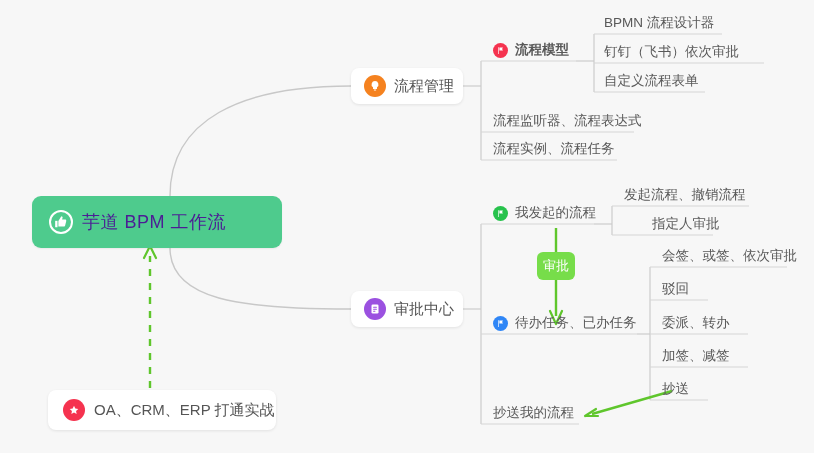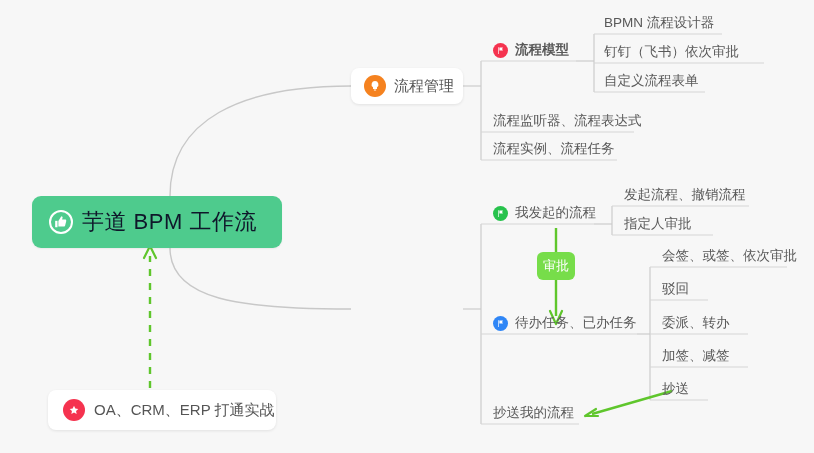--- a/index.html
+++ b/index.html
@@ -40,22 +40,22 @@
     height: 52px;
     background: #4ecb8d;
     border-radius: 9px;
     box-sizing: border-box;
     display: flex;
     align-items: center;
     padding-left: 17px;
     box-shadow: 0 1px 2px rgba(0,0,0,0.06);
   }
   .root-label {
-    color: #0f172a;
-    font-size: 22px;
+    color: #4c1d95;
+    font-size: 18px;
     letter-spacing: 0.5px;
     margin-left: 9px;
     white-space: nowrap;
   }
 
   
   .cicon {
     width: 22px;
     height: 22px;
     border-radius: 50%;
@@ -236,20 +236,31 @@
   <div class="card" id="branch-process">
     <span class="cicon" style="background:#f5821f;">
       <svg width="12" height="12" viewBox="0 0 24 24" fill="#ffffff">
         <path d="M12 2a7 7 0 0 0-4 12.7V17a1 1 0 0 0 1 1h6a1 1 0 0 0 1-1v-2.3A7 7 0 0 0 12 2z"></path>
         <rect x="9.5" y="19" width="5" height="1.8" rx="0.9"></rect>
       </svg>
     </span>
     <span class="card-label">流程管理</span>
   </div>
 
+  <div class="card" id="branch-approval">
+    <span class="cicon" style="background:#9b51e0;">
+      <svg width="12" height="12" viewBox="0 0 24 24" fill="#ffffff">
+        <rect x="5" y="3" width="14" height="18" rx="2.5"></rect>
+        <rect x="8" y="7.5" width="8" height="1.8" rx="0.9" fill="#9b51e0"></rect>
+        <rect x="8" y="11.5" width="8" height="1.8" rx="0.9" fill="#9b51e0"></rect>
+        <rect x="8" y="15.5" width="5" height="1.8" rx="0.9" fill="#9b51e0"></rect>
+      </svg>
+    </span>
+    <span class="card-label">审批中心</span>
+  </div>
 
   <div class="leaf" style="left:493px; top:42px;font-weight:bold;">
     <span class="cicon" style="background:#f5334f; width:15px; height:15px;">
       <svg width="9" height="9" viewBox="0 0 24 24" fill="#ffffff">
         <path d="M6 3h1.8v18H6z"></path>
         <path d="M9 4h9.5l-2.2 4 2.2 4H9z"></path>
       </svg>
     </span>
     <span class="leaf-text">流程模型</span>
   </div>
@@ -292,21 +303,21 @@
     <span class="leaf-text">待办任务、已办任务</span>
   </div>
 
   <div class="leaf" style="left:493px; top:405px;">
     <span class="leaf-text">抄送我的流程</span>
   </div>
 
   <div class="leaf" style="left:624px; top:187px;">
     <span class="leaf-text">发起流程、撤销流程</span>
   </div>
-  <div class="leaf" style="left:624px; top:216px;">
+  <div class="leaf" style="left:652px; top:216px;">
     <span class="leaf-text">指定人审批</span>
   </div>
 
   <div class="leaf" style="left:662px; top:248px;">
     <span class="leaf-text">会签、或签、依次审批</span>
   </div>
   <div class="leaf" style="left:662px; top:281px;">
     <span class="leaf-text">驳回</span>
   </div>
   <div class="leaf" style="left:662px; top:315px;">

